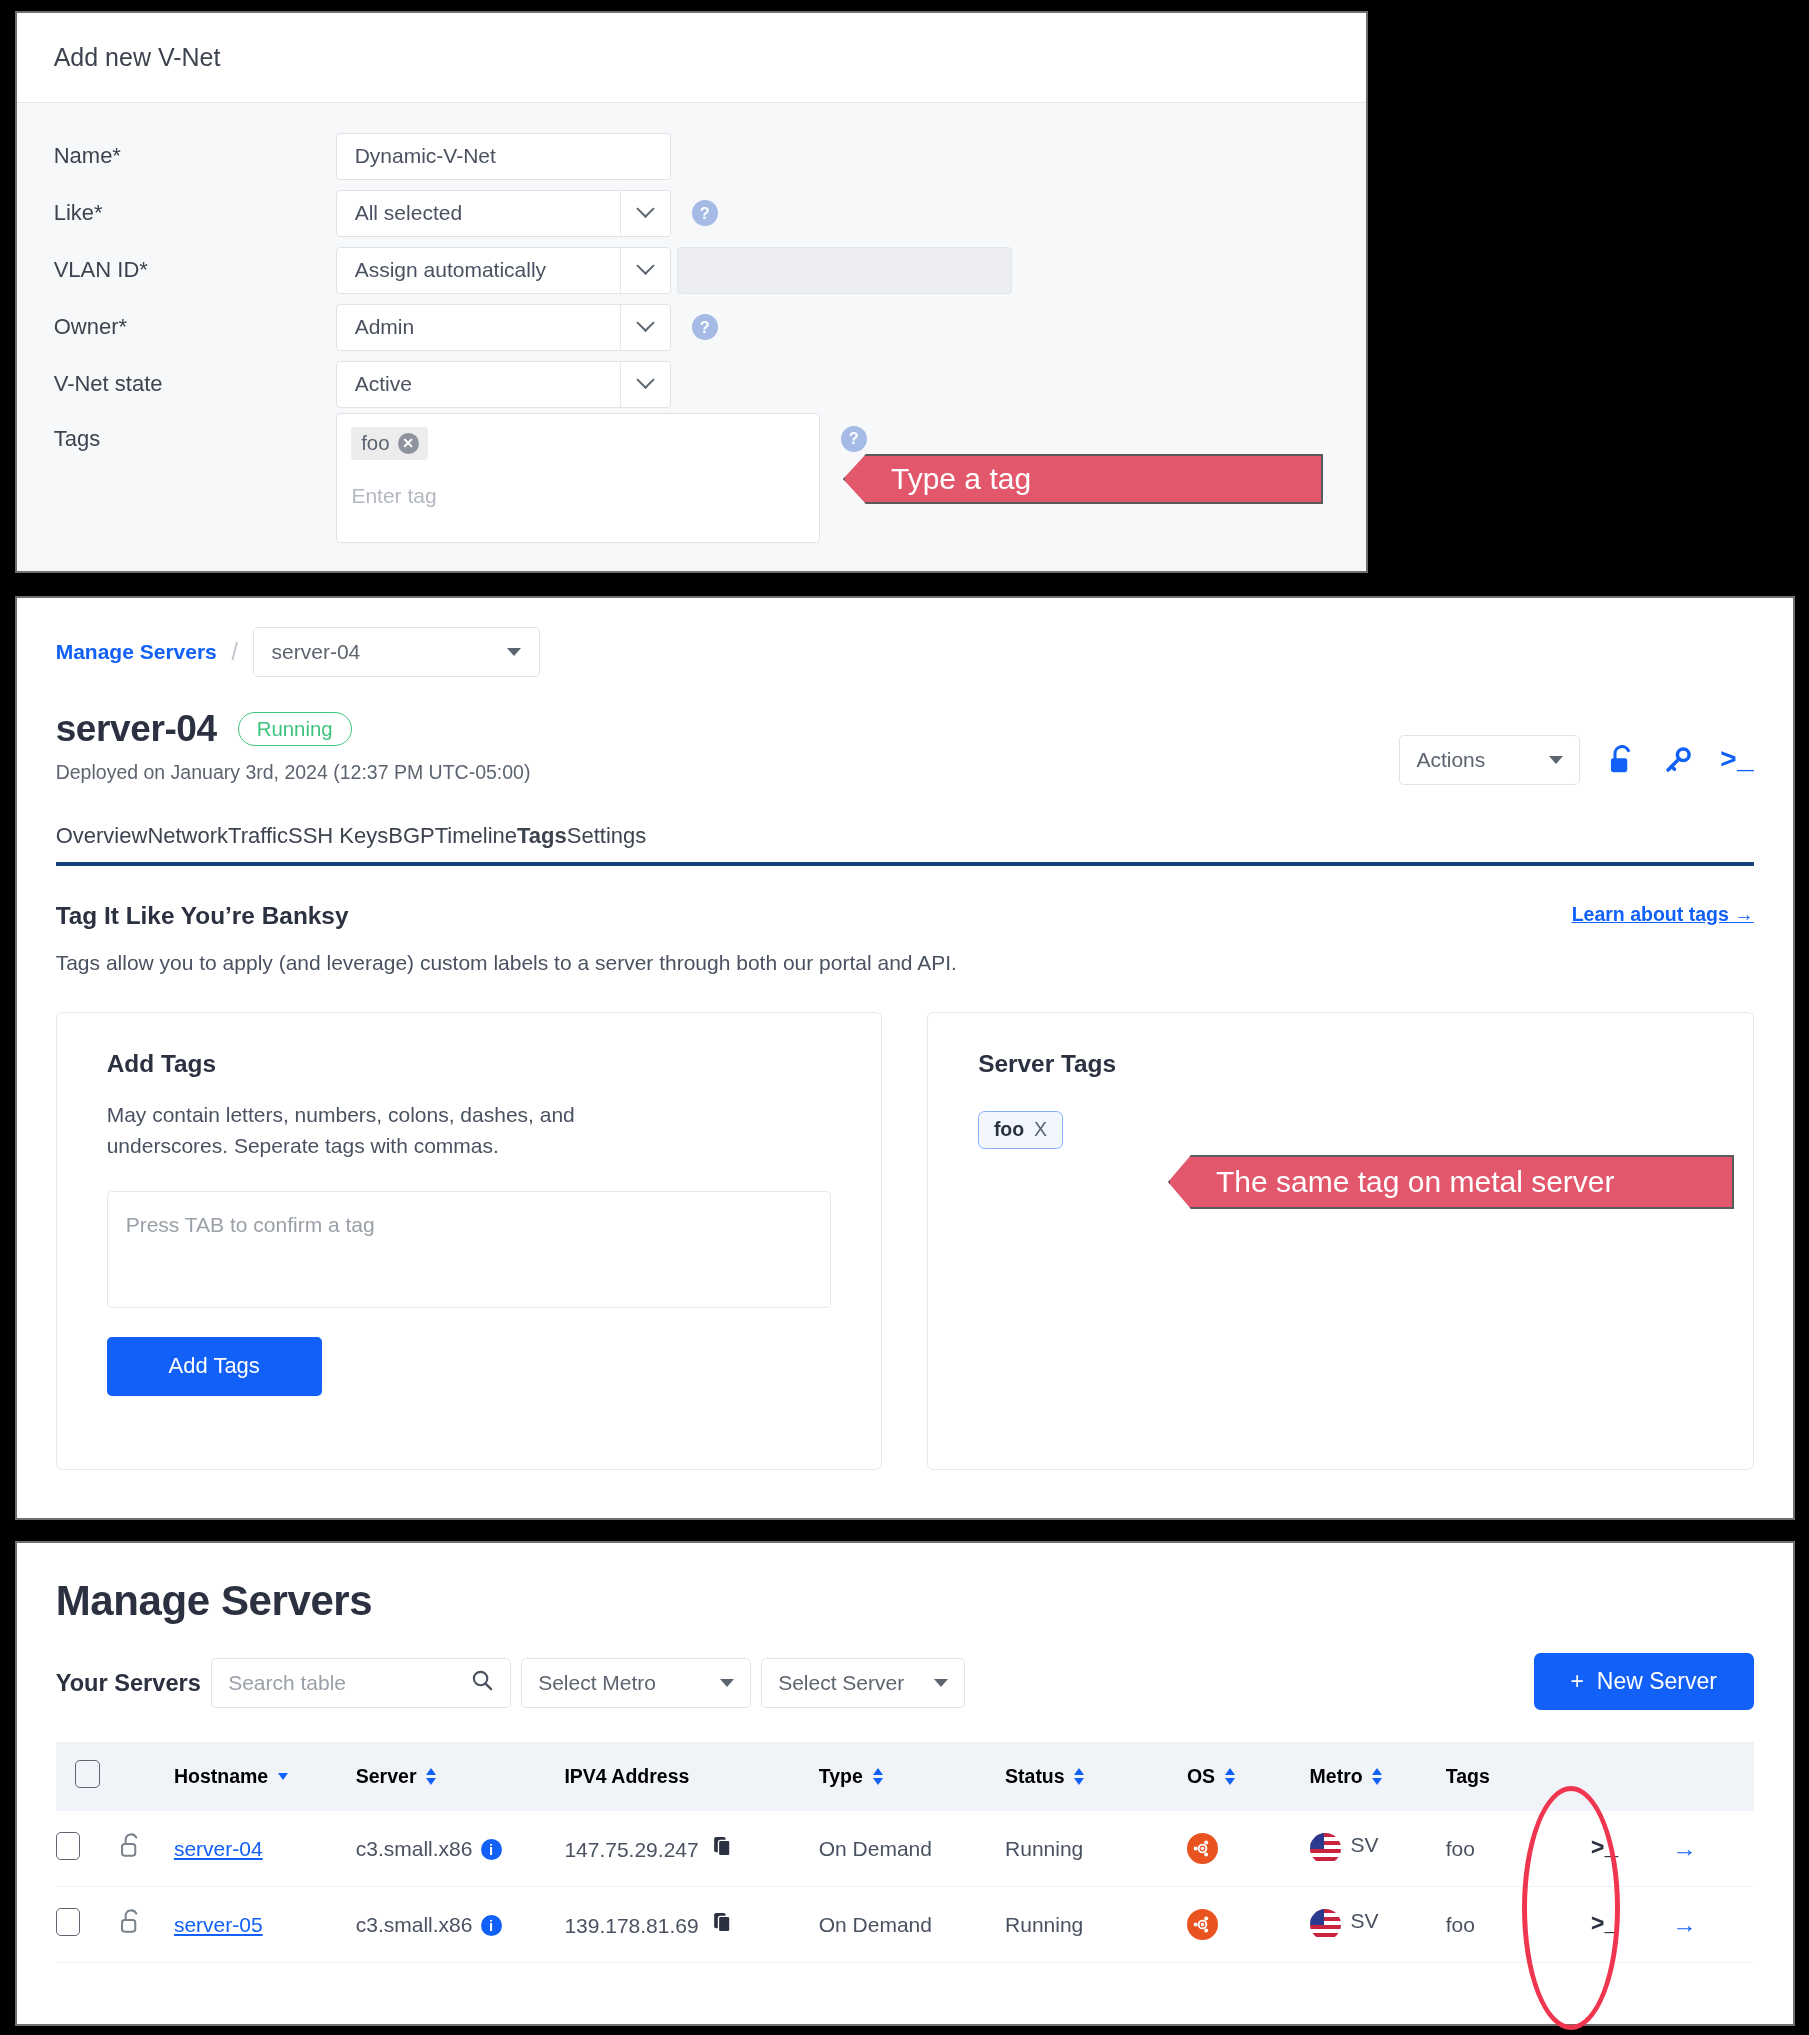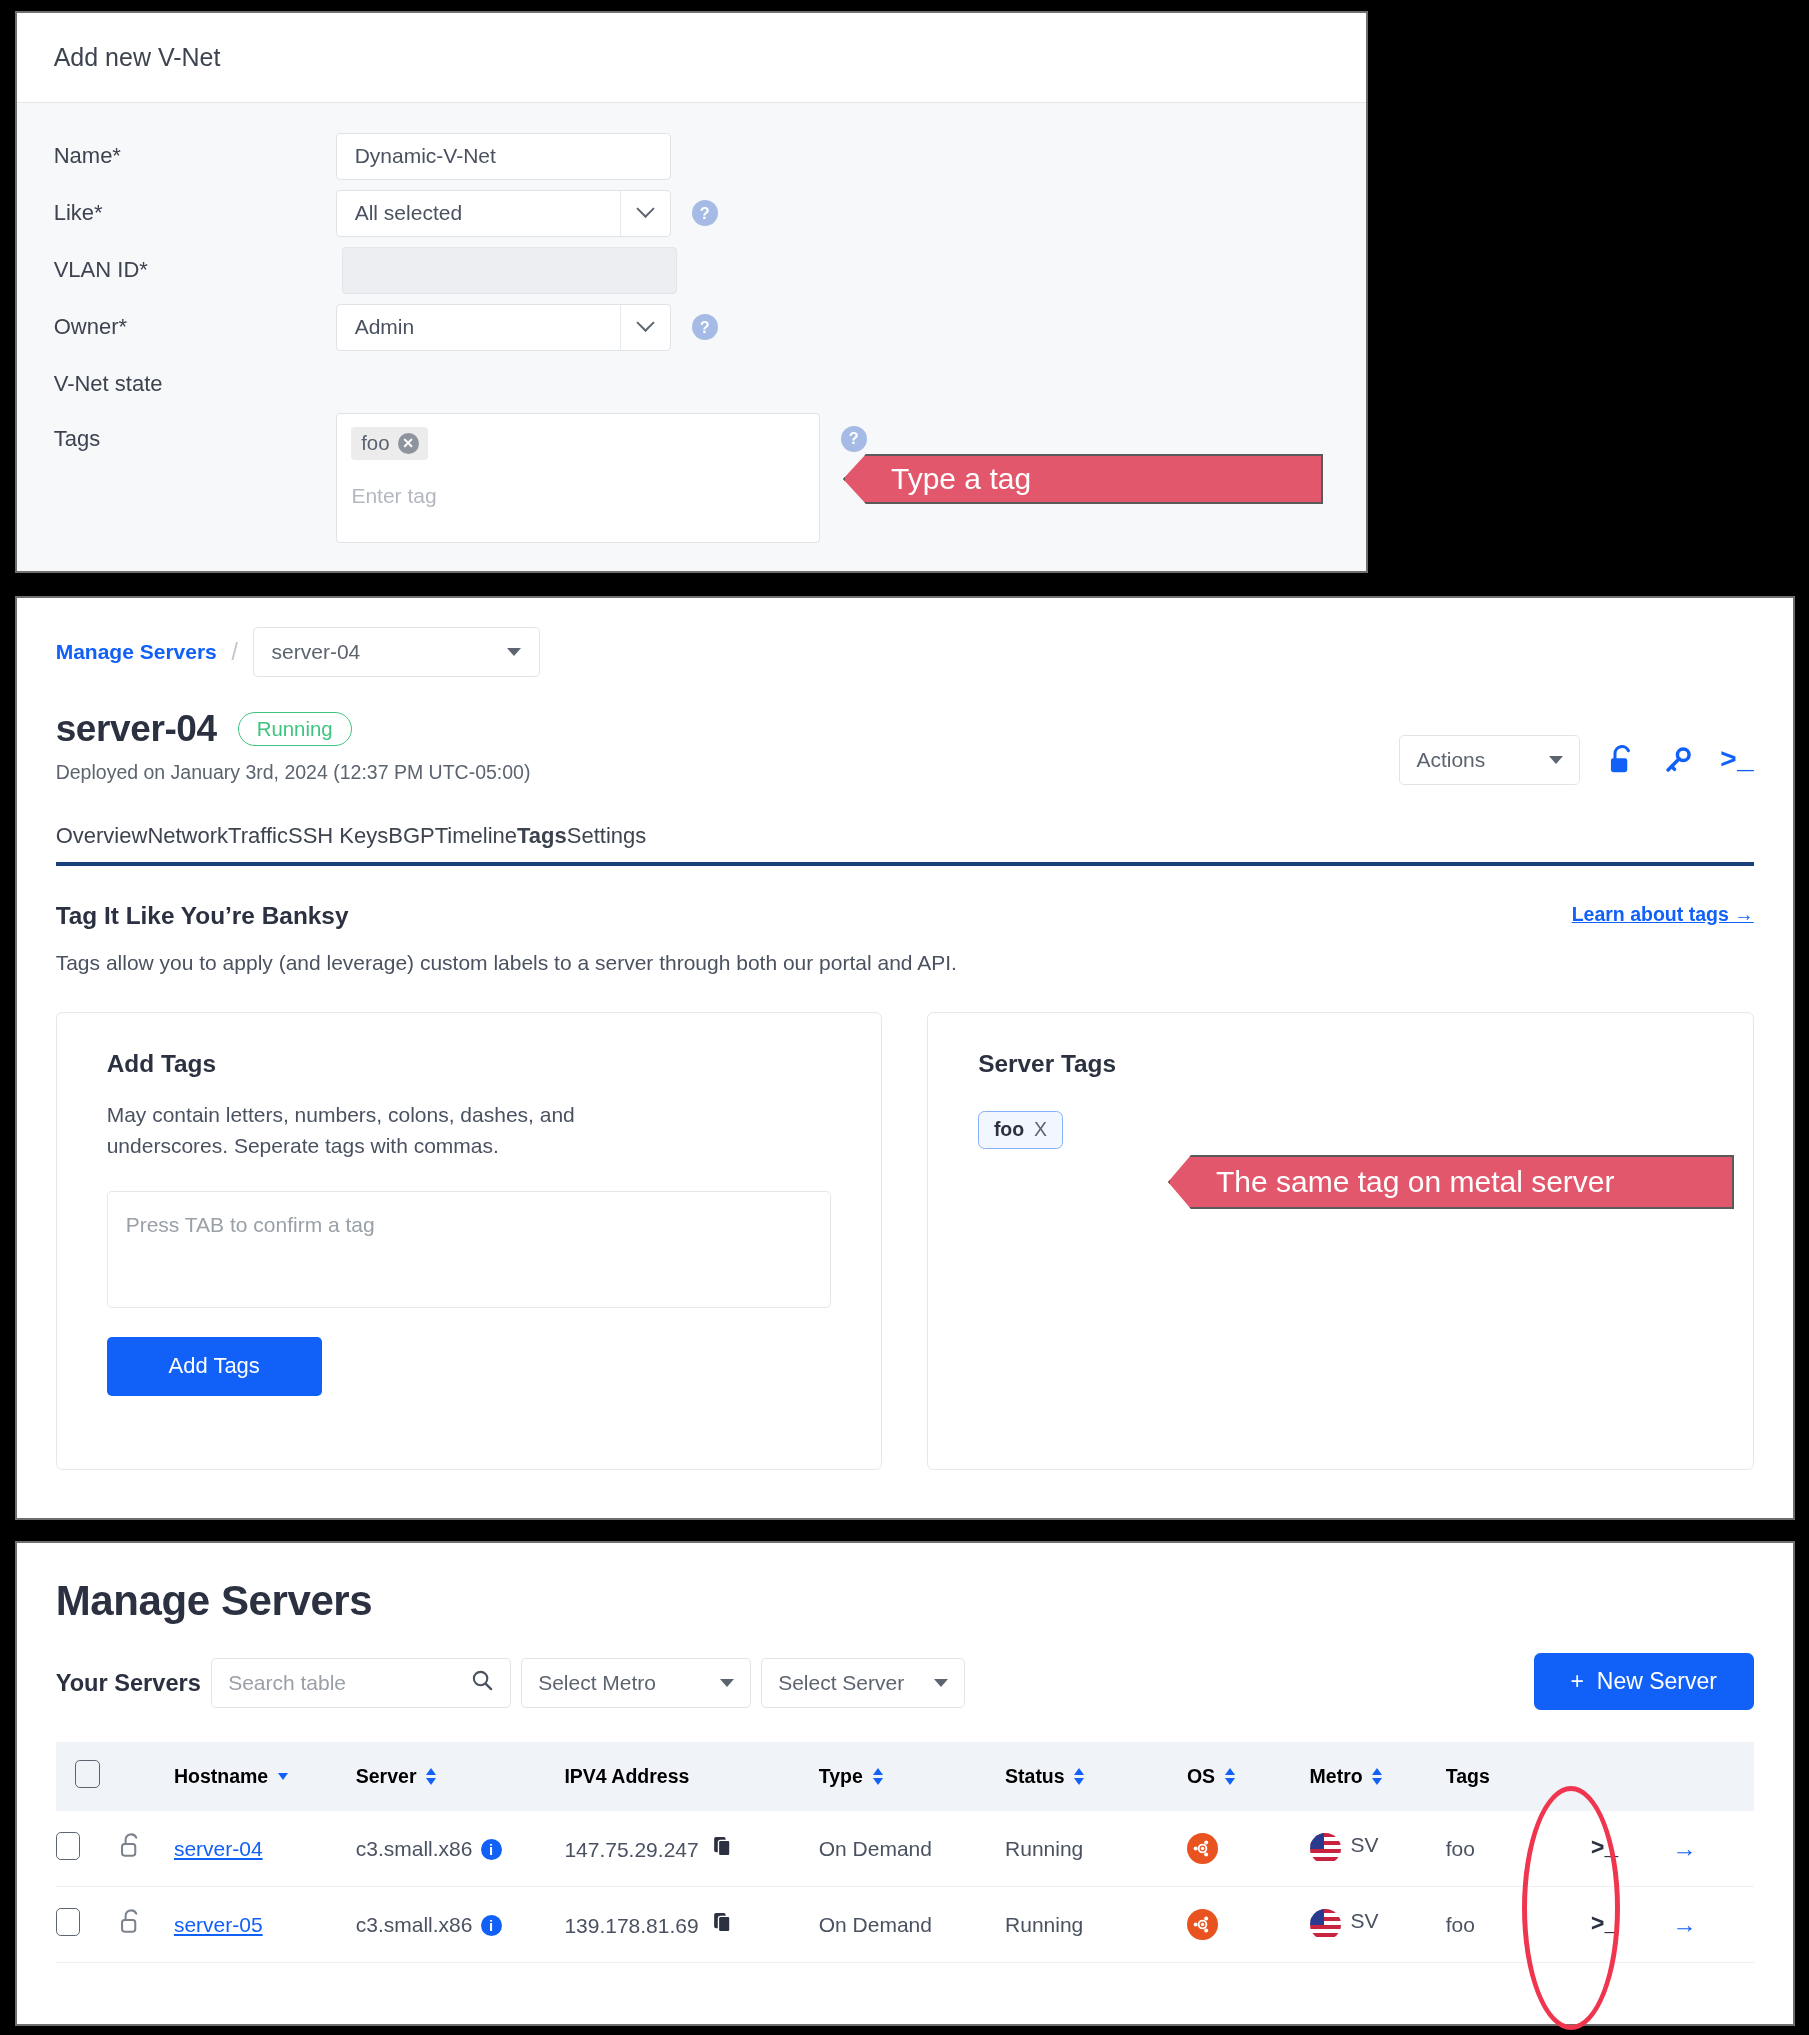--- a/index.html
+++ b/index.html
@@ -268,36 +268,48 @@
         <span class="sel-val">All selected</span>
         <span class="caret-box">
             <i class="caret thin"></i>
           </span>
       </div>
       <div class="help-dot">?</div>
     </div>
 
     <div class="vnet-row">
       <div class="vnet-label">VLAN ID*</div>
+      <div class="ctl select">
+        <span class="sel-val">Assign automatically</span>
+        <span class="caret-box">
+            <i class="caret thin"></i>
+          </span>
+      </div>
       <div class="vlan-extra"></div>
     </div>
 
     <div class="vnet-row">
       <div class="vnet-label">Owner*</div>
       <div class="ctl select">
         <span class="sel-val">Admin</span>
         <span class="caret-box">
             <i class="caret thin"></i>
           </span>
       </div>
       <div class="help-dot">?</div>
     </div>
 
     <div class="vnet-row">
       <div class="vnet-label">V-Net state</div>
+      <div class="ctl select">
+        <span class="sel-val">Active</span>
+        <span class="caret-box">
+            <i class="caret thin"></i>
+          </span>
+      </div>
     </div>
 
     <div class="vnet-row tags-row">
       <div class="vnet-label">Tags</div>
       <div class="tag-box">
         <span class="tag-chip">
           <span>foo</span>
           <span class="x">✕</span>
         </span>
         <div class="tag-placeholder">Enter tag</div>

